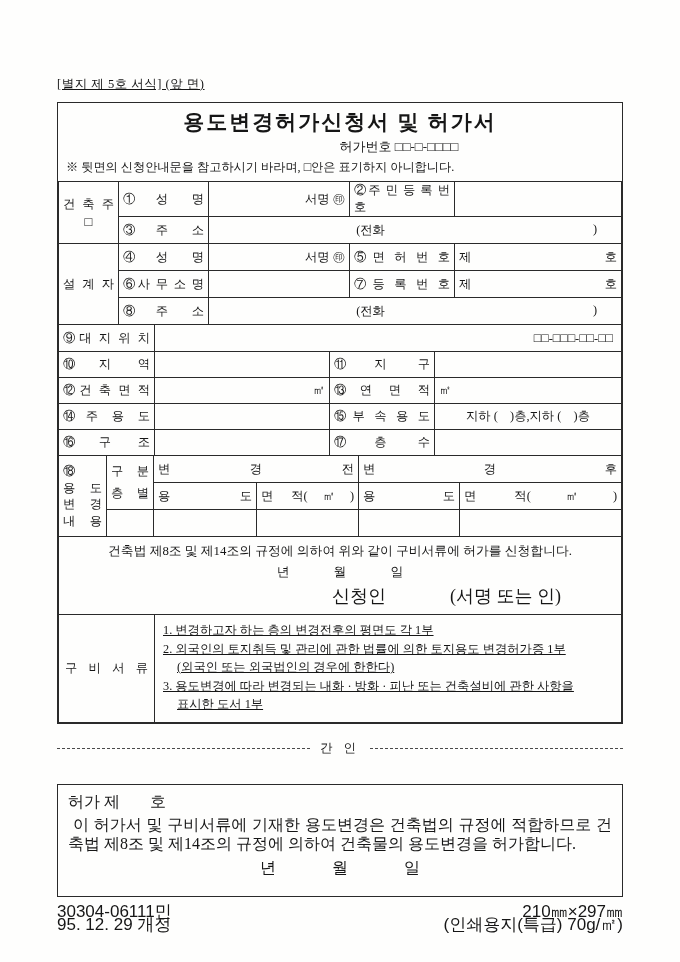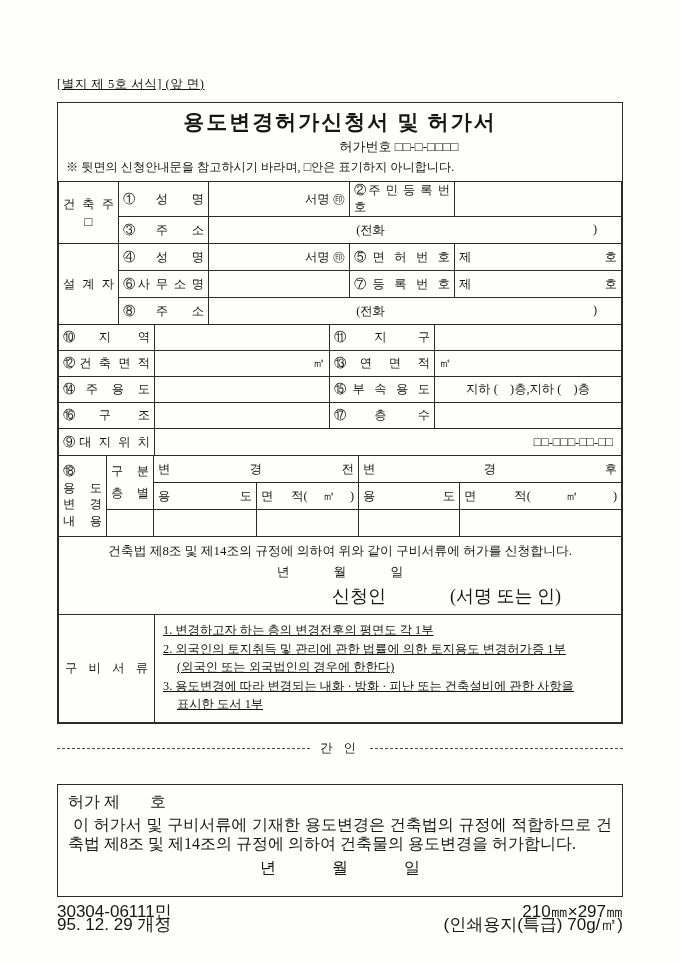--- a/index.html
+++ b/index.html
@@ -132,20 +132,33 @@
             <div class="phone">
               <span>(전화</span>
               <span class="ph-gap"></span>
               <span>)</span>
             </div>
           </td>
         </tr>
       </tbody>
         </table>
 
+      <table class="t">
+        <colgroup>
+            <col style="width:96px">
+            <col>
+          </colgroup>
+        <tbody>
+            <tr>
+          <td class="jl">⑨대 지 위 치</td>
+          <td class="r" style="padding-right:8px">□□-□□□-□□-□□</td>
+        </tr>
+      </tbody>
+        </table>
+
       <table class="t tc">
         <colgroup>
             <col style="width:96px">
             <col style="width:175px">
             <col style="width:105px">
             <col>
           </colgroup>
         <tbody>
             <tr>
           <td class="jl">⑩지 역</td>
@@ -163,33 +176,20 @@
           <td class="jl">⑭주 용 도</td>
           <td></td>
           <td class="jl">⑮부 속 용 도</td>
           <td class="c pre">지하 (    )층,지하 (    )층</td>
         </tr>
         <tr>
           <td class="jl">⑯구 조</td>
           <td></td>
           <td class="jl">⑰층 수</td>
           <td></td>
-        </tr>
-      </tbody>
-        </table>
-
-      <table class="t">
-        <colgroup>
-            <col style="width:96px">
-            <col>
-          </colgroup>
-        <tbody>
-            <tr>
-          <td class="jl">⑨대 지 위 치</td>
-          <td class="r" style="padding-right:8px">□□-□□□-□□-□□</td>
         </tr>
       </tbody>
         </table>
 
       <table class="t">
         <colgroup>
             <col style="width:48px">
             <col style="width:47px">
             <col style="width:103px">
             <col style="width:102px">

